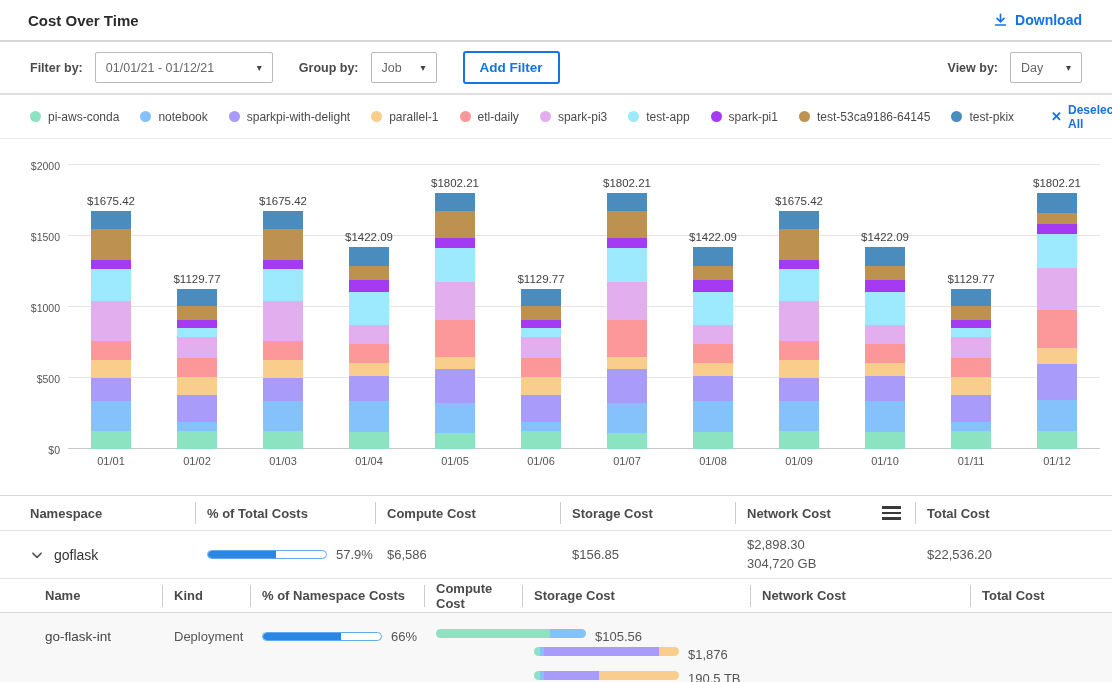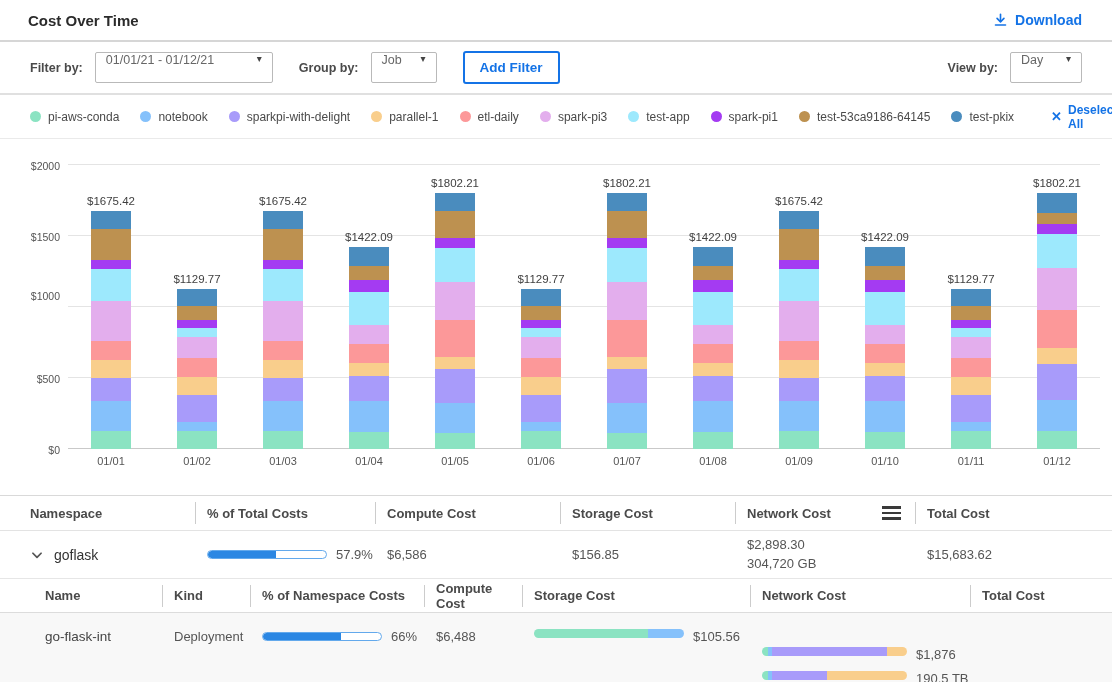--- a/index.html
+++ b/index.html
@@ -11,21 +11,21 @@
     padding:0 30px 0 28px; border-bottom:2px solid #d6d6d6; }
   .page-title { font-size:15px; font-weight:bold; color:#2b2b2b; }
   .download { display:flex; align-items:center; gap:7px; color:#1473E6; font-weight:bold;
     font-size:14px; cursor:pointer; }
 
   
   .filterbar { height:53px; display:flex; align-items:center; padding:0 30px;
     border-bottom:2px solid #e0e0e0; gap:12px; }
   .flabel { font-size:12.5px; font-weight:bold; color:#4a4a4a; white-space:nowrap; }
   .select { height:31px; border:1px solid #b9b9b9; border-radius:2px; background:#fff;
-    display:flex; justify-content:space-between; gap:10px;
+    display:flex; align-items:center; justify-content:space-between; gap:10px;
     padding:0 10px; font-size:12.5px; color:#666; cursor:pointer; white-space:nowrap; }
   .select .caret { font-size:10px; color:#444; }
   .sel-date { width:178px; }
   .sel-group { width:66px; }
   .sel-view { width:72px; }
   .btn-addfilter { height:33px; padding:0 15px; border:2px solid #1473E6; border-radius:3px;
     background:#fff; color:#1473E6; font-weight:bold; font-size:13.5px; cursor:pointer;
     font-family:"Liberation Sans", sans-serif; }
   .spacer { flex:1; }
 
@@ -180,21 +180,21 @@
   </span>
 </div>
 
 <div class="chart">
   <div style="position:absolute;inset:0;">
       <div class="gridline zero" style="bottom: 0px;"></div>
       <div class="ytick" style="bottom: -7px;">$0</div>
       <div class="gridline" style="bottom: 71px;"></div>
       <div class="ytick" style="bottom: 64px;">$500</div>
       <div class="gridline" style="bottom: 142px;"></div>
-      <div class="ytick" style="bottom: 147px; margin-top: 30px;">$1000</div>
+      <div class="ytick" style="bottom: 135px; margin-top: 30px;">$1000</div>
       <div class="gridline" style="bottom: 213px;"></div>
       <div class="ytick" style="bottom: 206px;">$1500</div>
       <div class="gridline" style="bottom: 284px;"></div>
       <div class="ytick" style="bottom: 277px;">$2000</div>
     </div>
   <div class="bars-row">
       <div class="slot">
         <div class="total-label">$1675.42</div>
         <div class="seg" style="height: 18px; background: rgb(74, 140, 190);"></div>
         <div class="seg" style="height: 30.5px; background: rgb(189, 145, 80);"></div>
@@ -397,21 +397,21 @@
         <span class="pfill" style="display: block; width: 57.9%;"></span>
       </span>
     <span>57.9%</span>
   </div>
   <div class="cell">$6,586</div>
   <div class="cell">$156.85</div>
   <div class="cell two-line">
     <div>$2,898.30</div>
     <div>304,720 GB</div>
   </div>
-  <div class="cell">$15,683.62</div>
+  <div class="cell">$22,536.20</div>
 </div>
 
 <div class="sub-header">
   <div class="hcell first">Name</div>
   <div class="hcell sep">Kind</div>
   <div class="hcell sep">% of Namespace Costs</div>
   <div class="hcell sep">Compute Cost</div>
   <div class="hcell sep">Storage Cost</div>
   <div class="hcell sep">Network Cost</div>
   <div class="hcell sep">Total Cost</div>
@@ -419,21 +419,20 @@
 
 <div class="sub-row">
   <div class="cell first">go-flask-int</div>
   <div class="cell">Deployment</div>
   <div class="cell pct-cell" style="padding-top:16px;">
     <span class="pill">
         <span class="pfill" style="display: block; width: 66%;"></span>
       </span>
     <span>66%</span>
   </div>
-  <div class="cell">$6,488</div>
   <div class="cell minibar-row" style="padding-top:16px;">
     <span class="minibar w150">
         <span style="width: 76%; background: rgb(139, 227, 194); display: block;"></span>
         <span style="width: 24%; background: rgb(133, 193, 251); display: block;"></span>
       </span>
     <span>$105.56</span>
   </div>
   <div class="cell net-cell">
     <span class="minibar-row">
       <span class="minibar w145">

